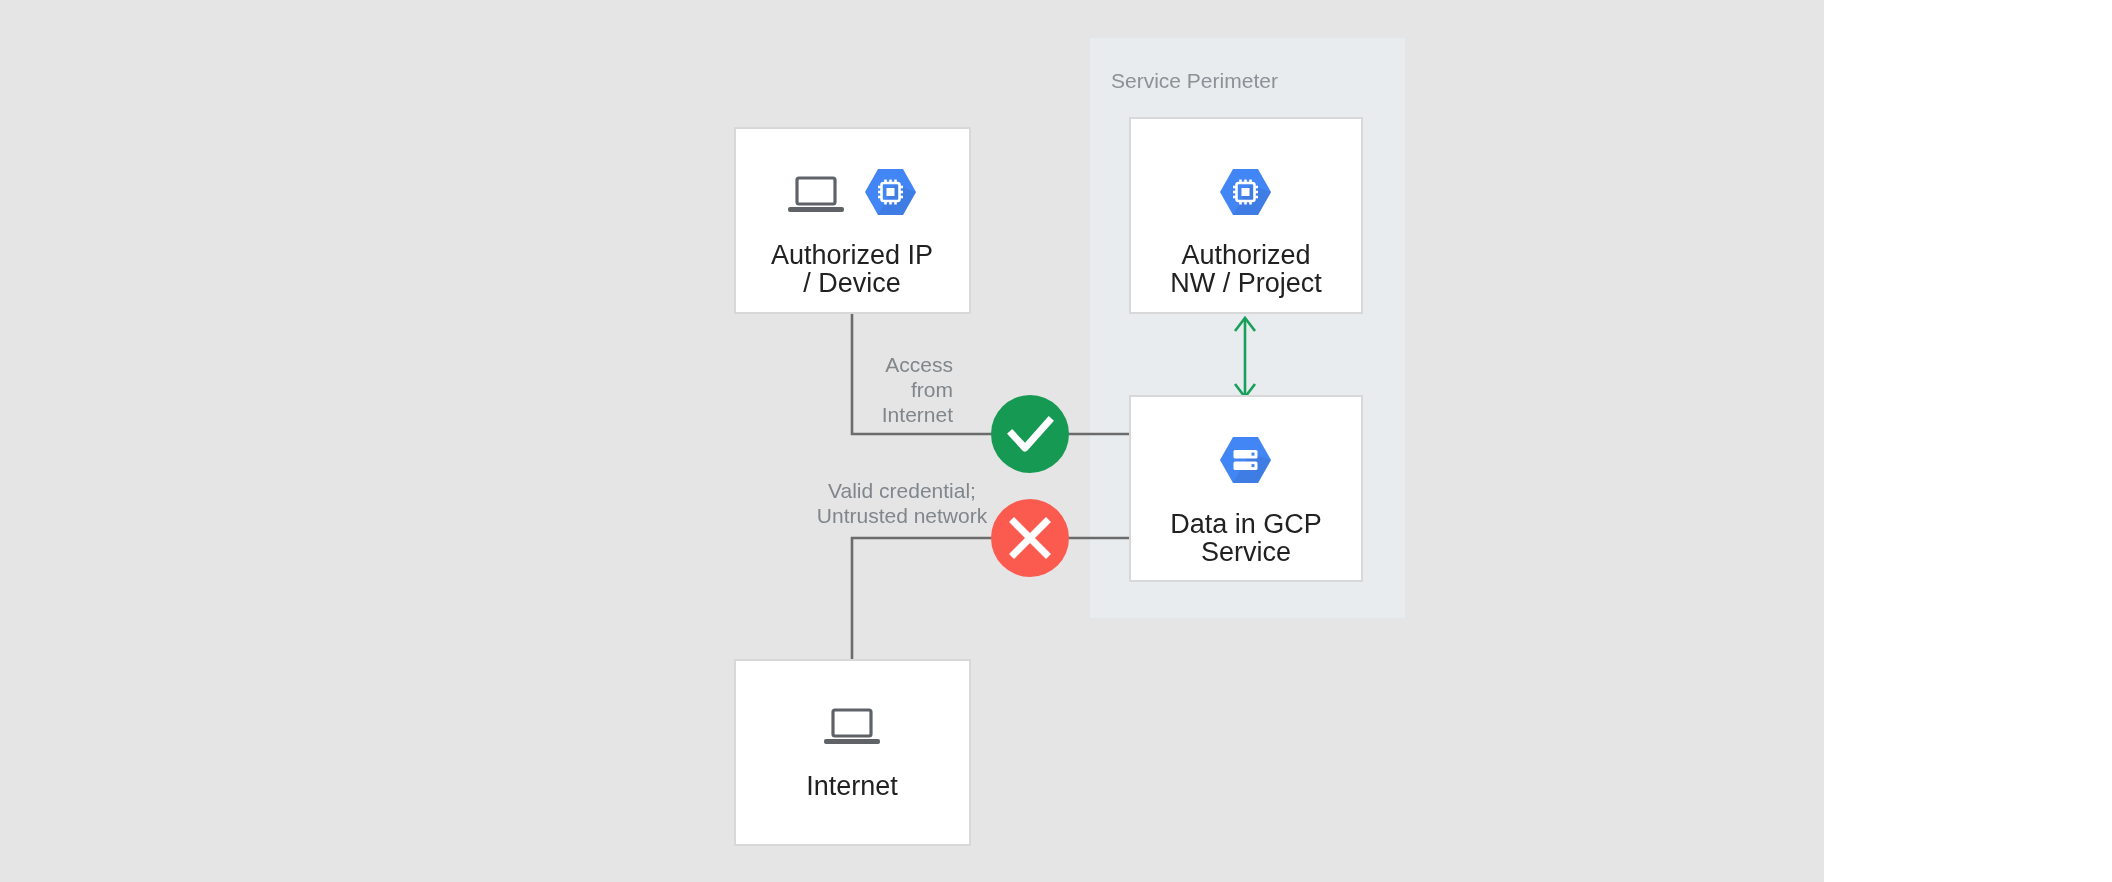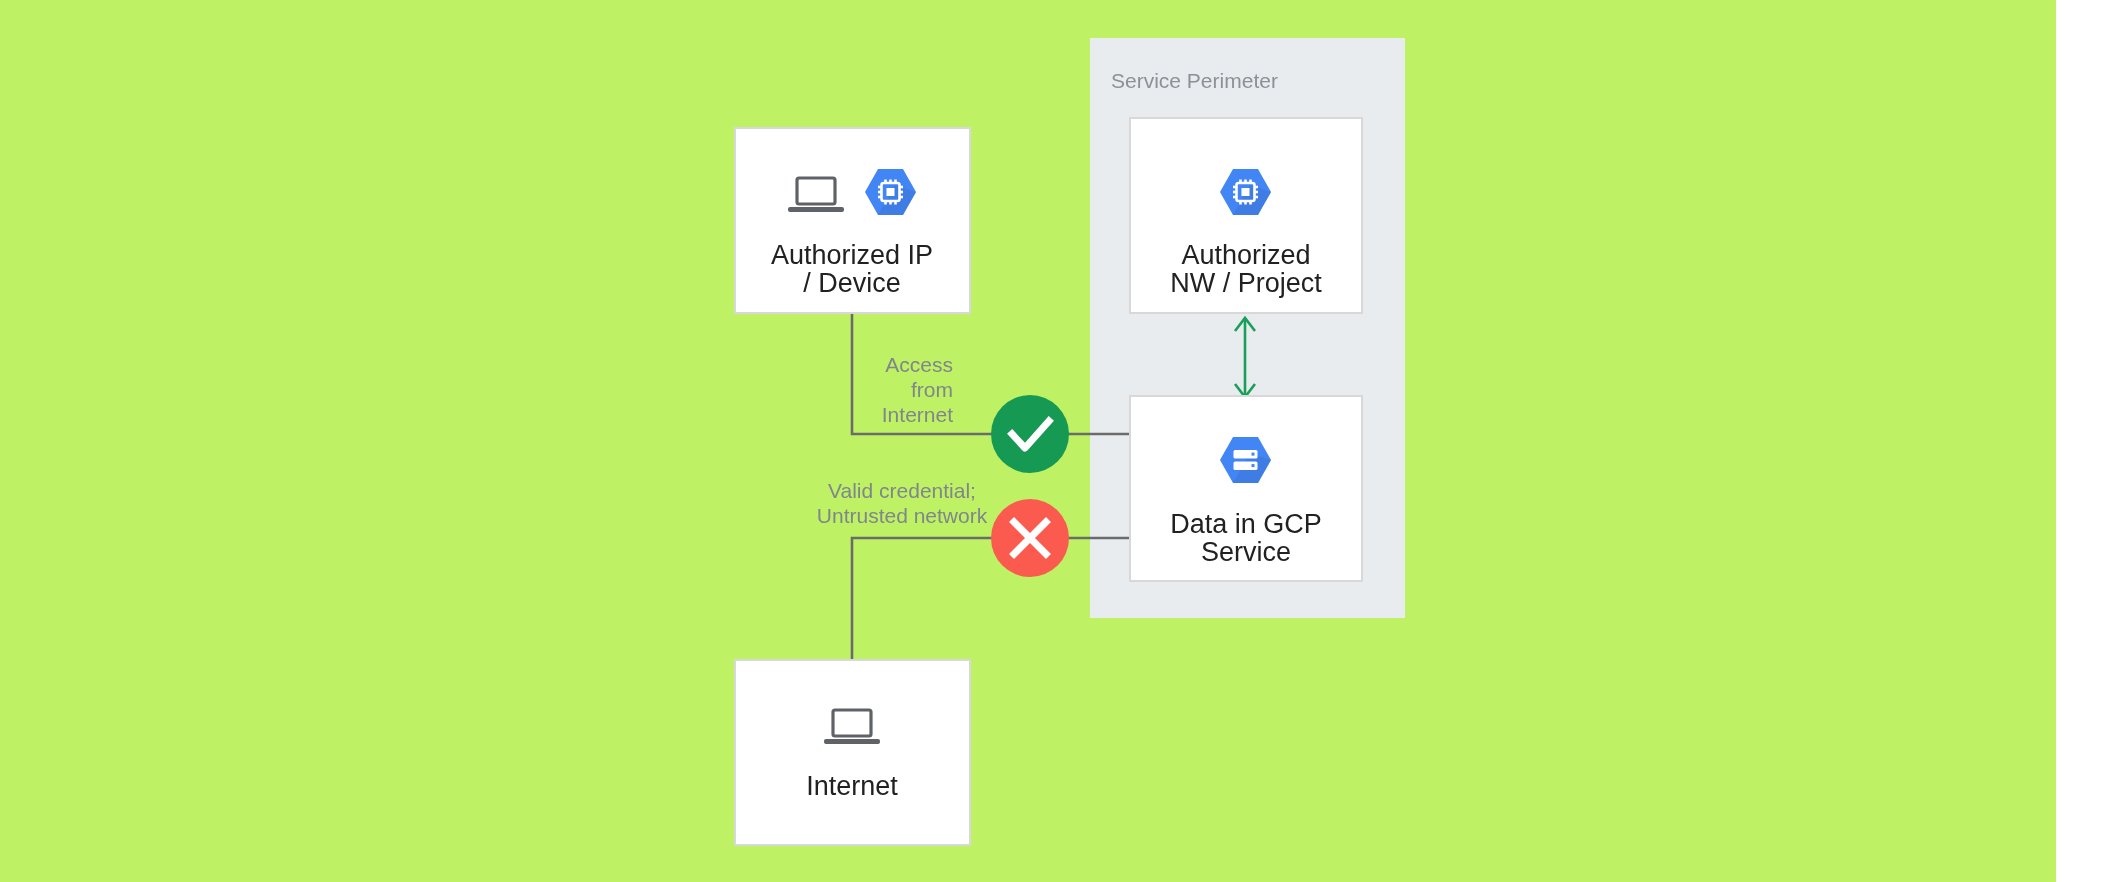--- a/index.html
+++ b/index.html
@@ -9,23 +9,23 @@
     background: #ffffff;
   }
   body {
     width: 2112px;
     height: 882px;
     font-family: "Liberation Sans", sans-serif;
     overflow: hidden;
   }
   #diagram-canvas {
     position: relative;
-    width: 2056px;
+    width: 1824px;
     height: 882px;
-    background: #bef264;
+    background: #e5e5e5;
   }
   svg.diagram {
     display: block;
     width: 2112px;
     height: 882px;
   }
   .node-box {
     fill: #ffffff;
     stroke: #d8d8d8;
     stroke-width: 2;

